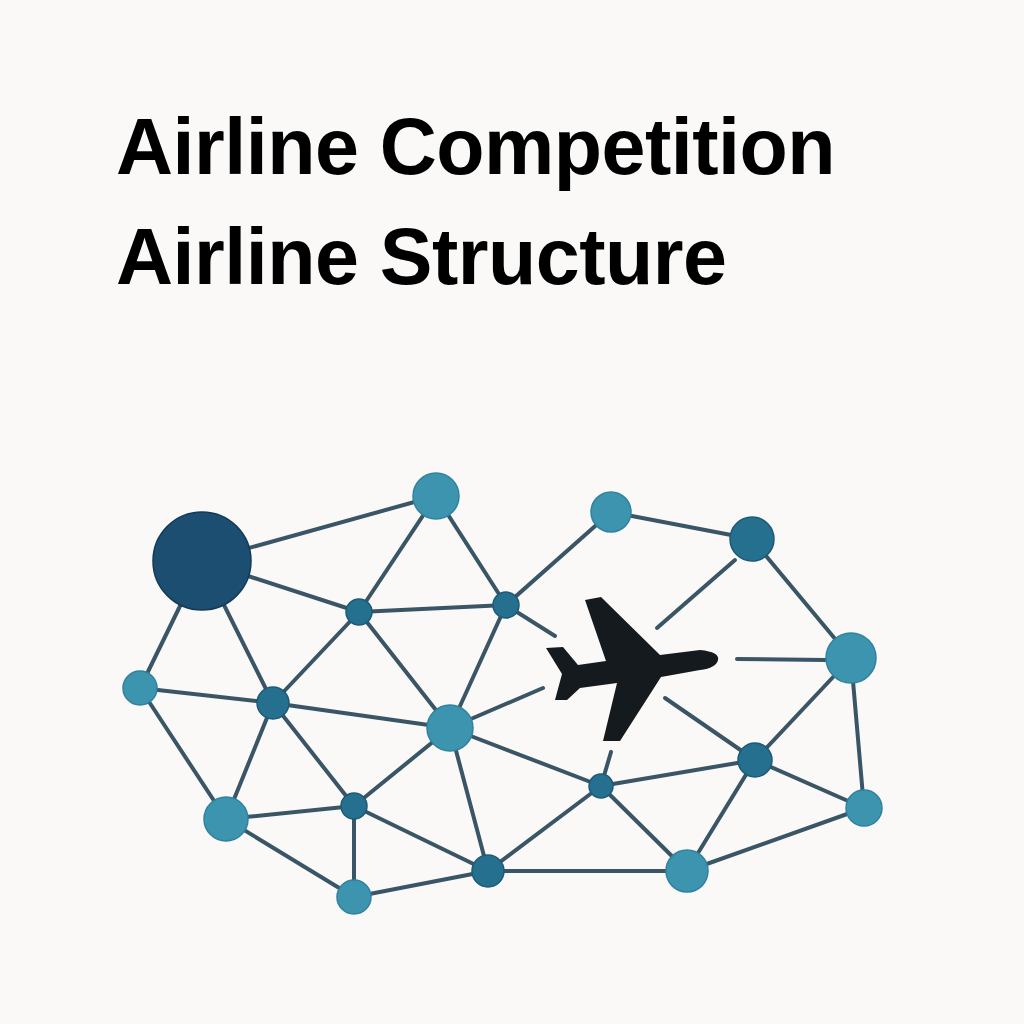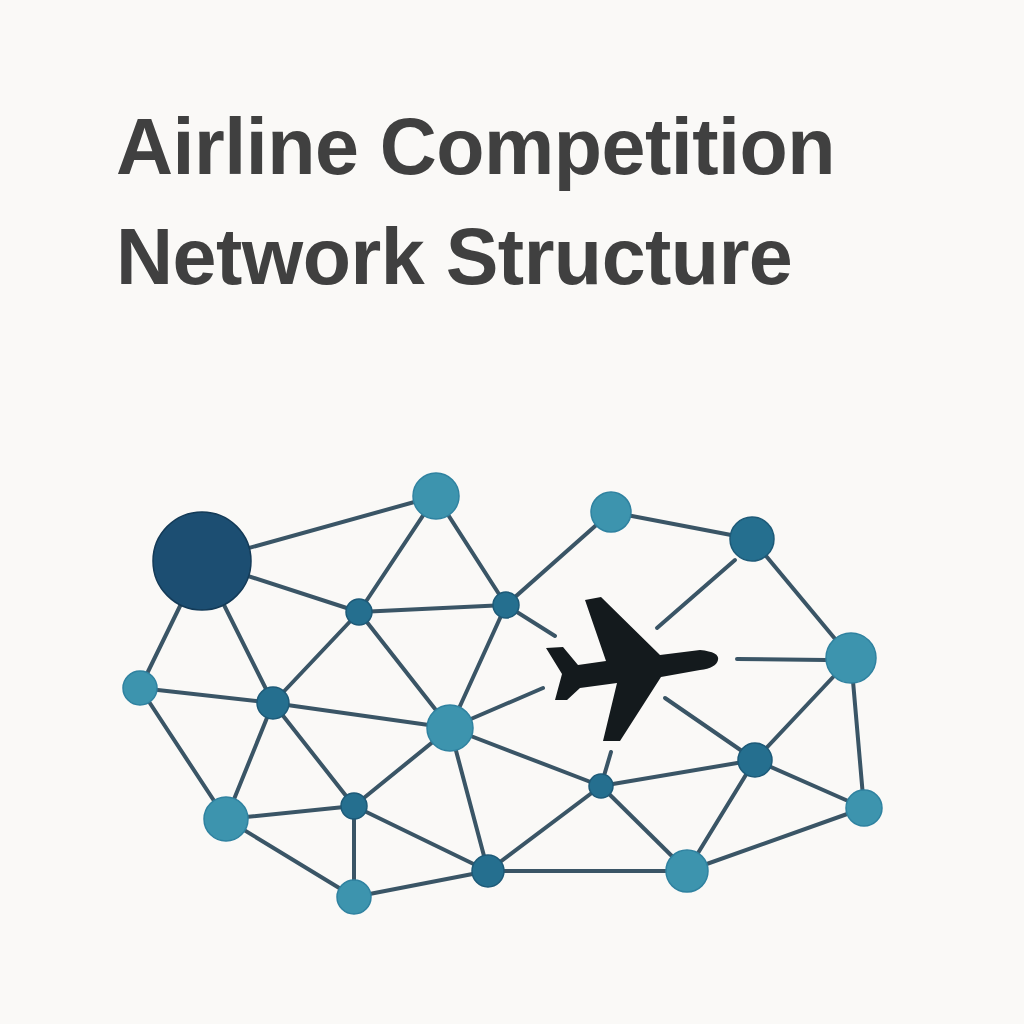--- a/index.html
+++ b/index.html
@@ -11,35 +11,35 @@
     font-family: "Liberation Sans", sans-serif;
   }
   .title {
     position: absolute;
     left: 116px; top: 92px;
     margin: 0;
     font-family: "Liberation Sans", sans-serif;
     font-weight: 700;
     font-size: 79px;
     line-height: 110px;
-    color: #404040;
+    color: #000000;
     letter-spacing: -0.5px;
   }
   .title span { display: block; }
   svg.net {
     position: absolute; left: 0; top: 0;
     width: 1024px; height: 1024px;
   }
 </style>
 </head>
 <body>
 
 <h1 class="title">
   <span>Airline Competition</span>
-  <span>Network Structure</span>
+  <span>Airline Structure</span>
 </h1>
 
 <svg class="net" viewBox="0 0 1024 1024">
   <g id="edges">
       <line x1="202" y1="561" x2="436" y2="496" stroke="#3a5566" stroke-width="4" stroke-linecap="round"></line>
       <line x1="202" y1="561" x2="359" y2="612" stroke="#3a5566" stroke-width="4" stroke-linecap="round"></line>
       <line x1="202" y1="561" x2="140" y2="688" stroke="#3a5566" stroke-width="4" stroke-linecap="round"></line>
       <line x1="202" y1="561" x2="273" y2="703" stroke="#3a5566" stroke-width="4" stroke-linecap="round"></line>
       <line x1="436" y1="496" x2="359" y2="612" stroke="#3a5566" stroke-width="4" stroke-linecap="round"></line>
       <line x1="436" y1="496" x2="506" y2="605" stroke="#3a5566" stroke-width="4" stroke-linecap="round"></line>

